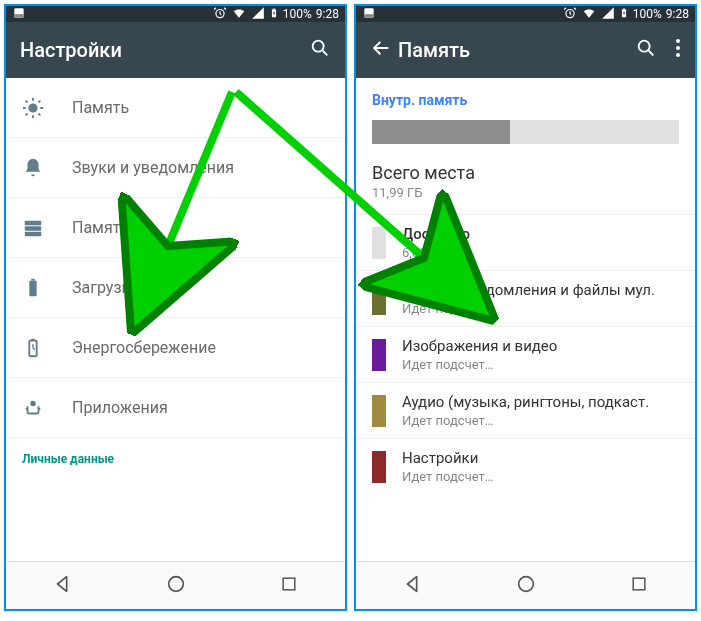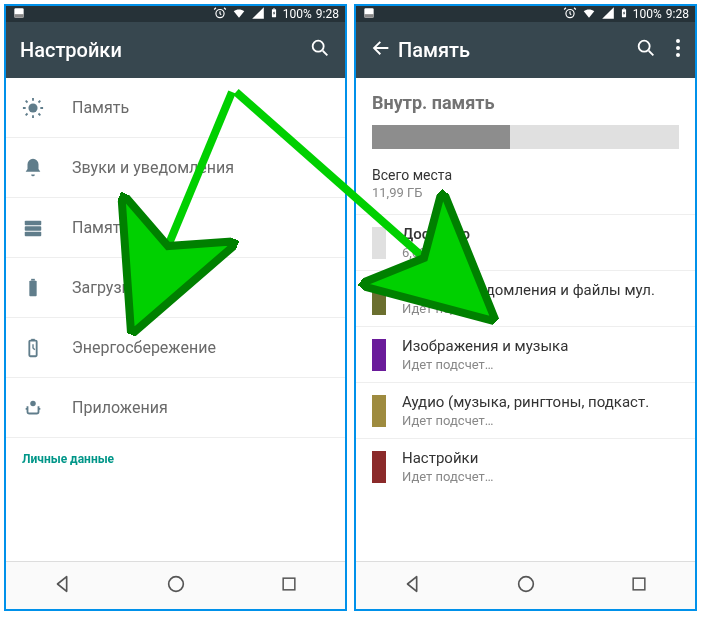--- a/index.html
+++ b/index.html
@@ -72,38 +72,38 @@
     height: 48px;
     background: #fafafa;
     border-top: 1px solid #ddd;
     display: flex;
     justify-content: space-around;
     align-items: center;
   }
   .nav-bar svg { fill: none; stroke: #555; stroke-width: 1.8; }
   
   .mem-header {
-    color: #737373;
+    color: #3b82f6;
     font-weight: 700;
-    font-size: 18px;
+    font-size: 14px;
     padding: 14px 16px 8px;
   }
   .bar-outer {
     margin: 4px 16px 14px;
     height: 24px;
     background: #e0e0e0;
     position: relative;
   }
   .bar-inner {
     position: absolute; left:0; top:0; bottom:0;
     background: #8d8d8d;
     width: 45%;
   }
   .kv { padding: 4px 16px 14px; }
-  .kv .k { font-size: 14px; color: #333; }
+  .kv .k { font-size: 18px; color: #333; }
   .kv .v { font-size: 13px; color: #888; margin-top: 2px; }
   .cat-row {
     display: flex;
     align-items: center;
     gap: 16px;
     padding: 10px 16px;
     border-top: 1px solid #eee;
   }
   .cat-row .swatch {
     width: 14px;
@@ -302,21 +302,21 @@
     <div class="cat-row">
       <div class="swatch" style="background:#6b6f2f"></div>
       <div class="texts">
         <div class="t">Данные уведомления и файлы мул.</div>
         <div class="s">Идет подсчет…</div>
       </div>
     </div>
     <div class="cat-row">
       <div class="swatch" style="background:#6a1b9a"></div>
       <div class="texts">
-        <div class="t">Изображения и музыка</div>
+        <div class="t">Изображения и видео</div>
         <div class="s">Идет подсчет…</div>
       </div>
     </div>
     <div class="cat-row">
       <div class="swatch" style="background:#9e8b3f"></div>
       <div class="texts">
         <div class="t">Аудио (музыка, рингтоны, подкаст.</div>
         <div class="s">Идет подсчет…</div>
       </div>
     </div>

